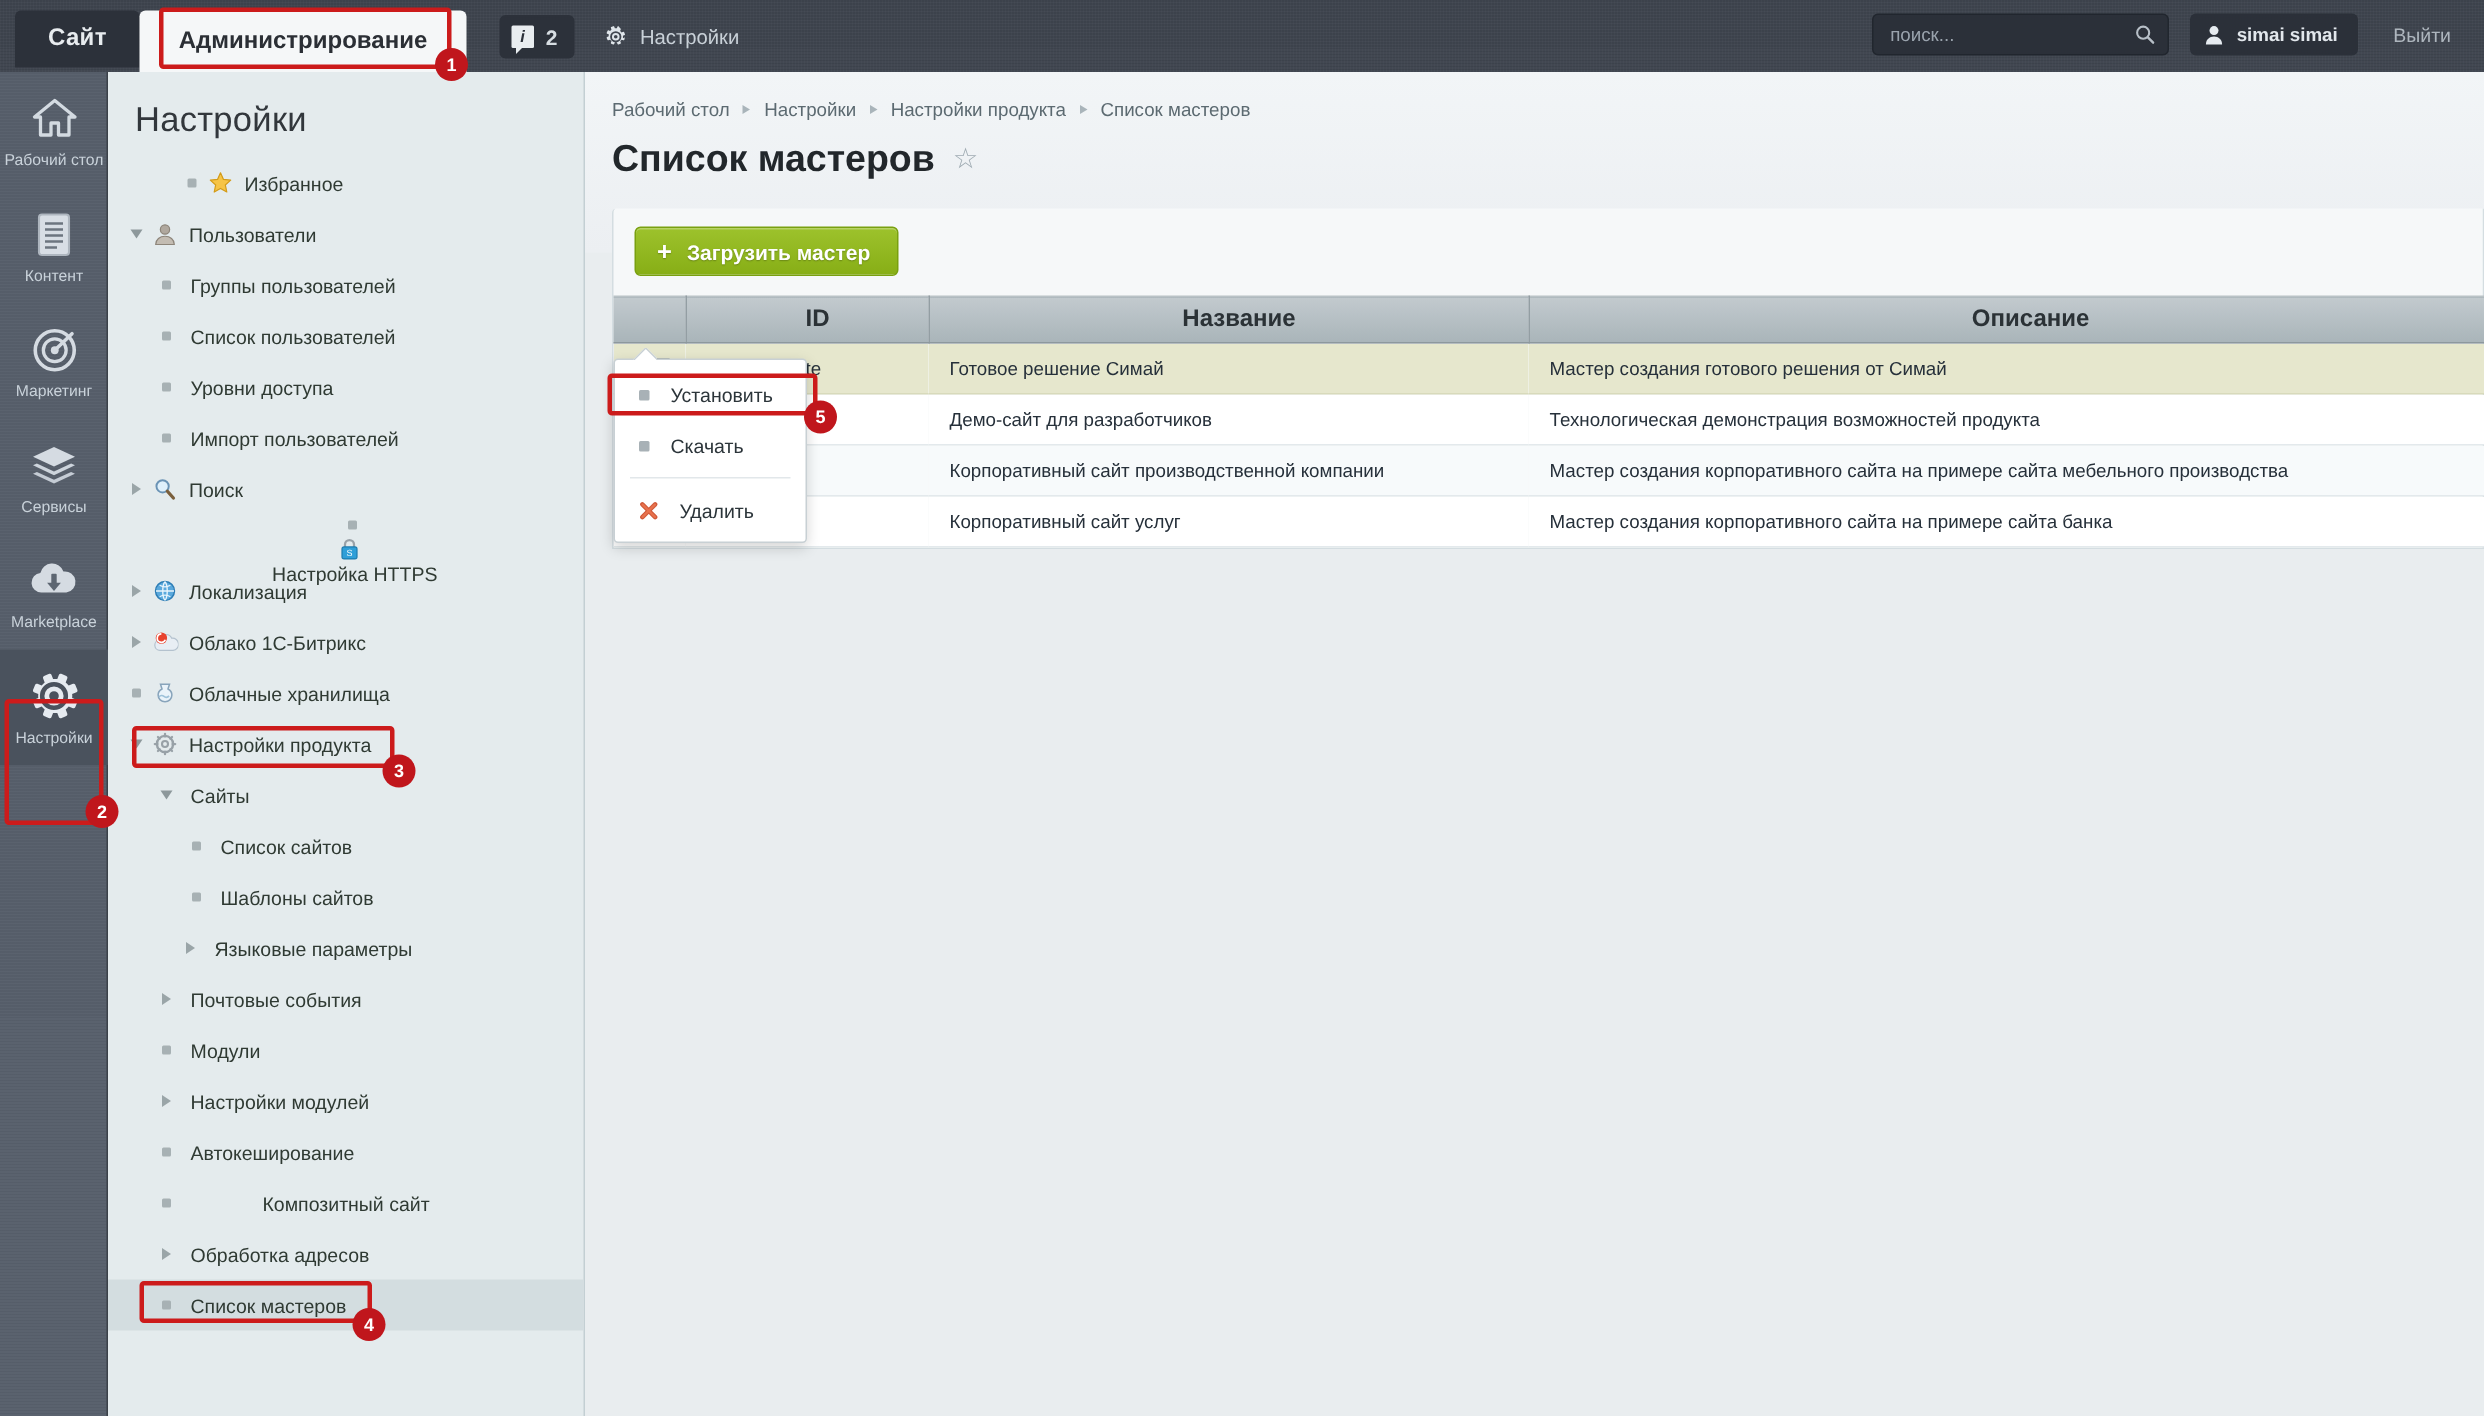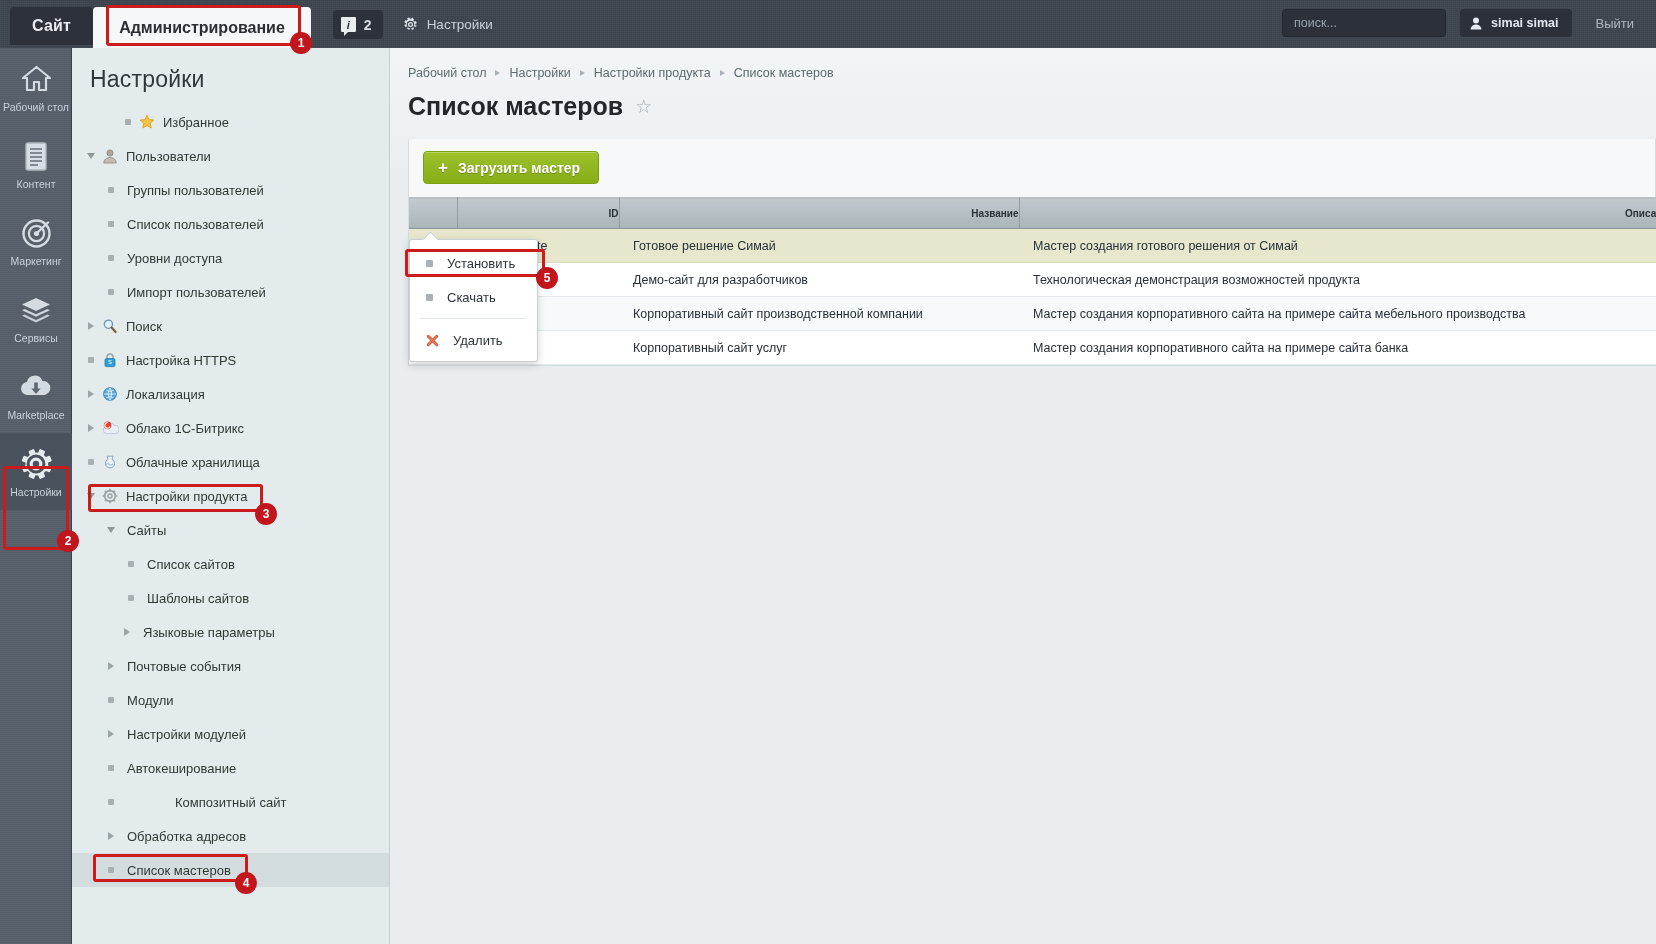--- a/index.html
+++ b/index.html
@@ -68,21 +68,21 @@
     margin-left: 20px; margin-top: 10px; height: 29px;
     display: flex; align-items: center; gap: 9px;
     color: #c9d1d8; font-size: 13.5px;
   }
   .gear-sm { width: 15px; height: 15px; }
   .topbar-right {
     margin-left: auto; margin-top: 9px; margin-right: 12px;
     display: flex; align-items: center; gap: 14px;
   }
   .searchbox {
-    width: 164px; height: 28px; background: #2b3039;
+    width: 198px; height: 28px; background: #2b3039;
     border: 1px solid #21262e; border-radius: 4px;
     display: flex; align-items: center; padding: 0 8px 0 11px;
   }
   .searchbox input {
     flex: 1; background: transparent; border: 0; outline: none;
     color: #c2c9d0; font-size: 12.5px; font-family: inherit;
   }
   .searchbox input::placeholder { color: #9aa3ad; }
   .user-chip {
     height: 28px; padding: 0 13px 0 10px; background: #2b3039; border-radius: 4px;
@@ -162,22 +162,22 @@
     text-shadow: 0 1px 1px rgba(0,0,0,.25);
     box-shadow: inset 0 1px 0 rgba(255,255,255,.28);
   }
   .plus { font-size: 17px; font-weight: bold; line-height: 1; }
 
   table.grid { width: 1266px; border-collapse: collapse; table-layout: fixed; }
   table.grid th {
     background: linear-gradient(180deg, #c2cace 0%, #a9b4b9 100%);
     border-right: 1px solid #939ea3; border-bottom: 1px solid #8d989d;
     border-top: 1px solid #b9c2c6;
-    height: 31px; text-align: right; padding: 0 0 0 14px;
-    font-size: 10px; color: #2b3236; font-weight: bold;
+    height: 31px; text-align: center; padding: 0 0 0 14px;
+    font-size: 16px; color: #2b3236; font-weight: bold;
   }
   table.grid td {
     height: 34px; padding: 0 0 0 14px;
     font-size: 12.5px; color: #26303a;
     border-bottom: 1px solid #e3e9ec;
     white-space: nowrap; overflow: hidden;
   }
   tr.r-hi td { background: #e6e7cd; border-bottom: 1px solid #d8dabb; }
   tr.r-odd td { background: #ffffff; }
   tr.r-even td { background: #f7fafb; }
@@ -396,21 +396,21 @@
             <span class="ar-right"></span>
           </span>
           <span class="tico">
             <svg width="16" height="16" viewBox="0 0 16 16">
               <circle cx="6.4" cy="6.2" r="4.1" fill="#dff0fb" stroke="#6a93b5" stroke-width="1.3"></circle>
               <line x1="9.6" y1="9.5" x2="13.6" y2="14" stroke="#7a5f3c" stroke-width="2.2" stroke-linecap="round"></line>
             </svg>
           </span>
           <span class="tlabel">Поиск</span>
         </div>
-        <div class="tnode" style="padding-left: 12px;">
+        <div class="tnode" style="padding-left: 12px; flex-direction: column;">
           <span class="arrow">
             <span class="dotb"></span>
           </span>
           <span class="tico">
             <svg width="16" height="16" viewBox="0 0 16 16">
               <path d="M5 7V5a3 3 0 016 0v2" fill="none" stroke="#9aa2a8" stroke-width="1.5"></path>
               <rect x="3" y="6.6" width="10" height="8" rx="1.4" fill="#2f9fd8" stroke="#1d7caf" stroke-width=".8"></rect>
               <text x="8" y="12.4" font-size="6" fill="#fff" text-anchor="middle" font-family="Liberation Sans">S</text>
             </svg>
           </span>

